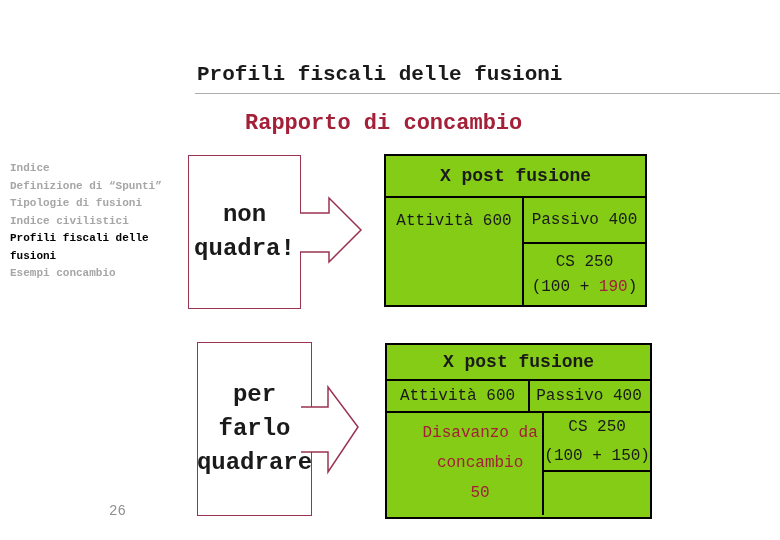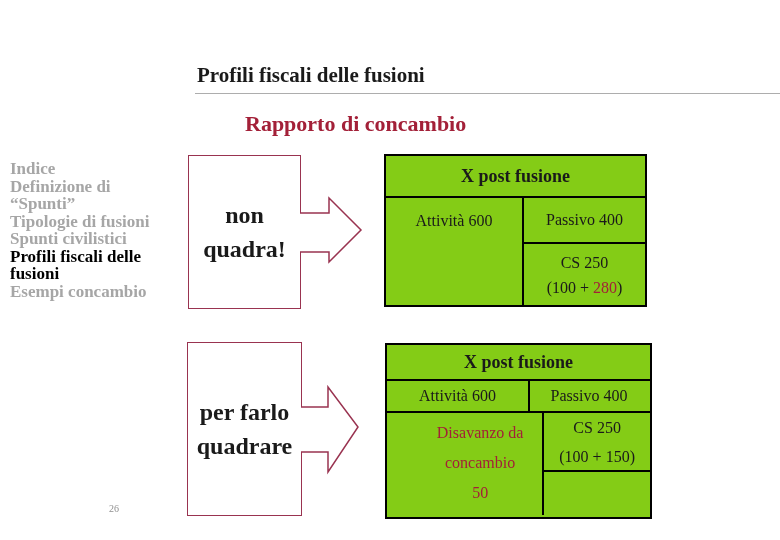--- a/index.html
+++ b/index.html
@@ -1,36 +1,36 @@
 <!DOCTYPE html>
 <html><head>
 <meta charset="utf-8">
 <style>
   html,body{margin:0;padding:0;background:#fff;}
   .slide{
     position:relative;width:780px;height:540px;background:#ffffff;overflow:hidden;
-    font-family:Liberation Serif, serif;
+    font-family:Liberation Mono, monospace;
     border-radius:12px;
     --accent-maroon:#993350;--accent-red:#A32038;--sidebar-gray:#A6A6A6;
     --rule-gray:#ADADAD;--ink:#1a1a1a;
   }
   .abs{position:absolute;}
   
   .page-title{left:197px;top:63px;font-size:21px;font-weight:bold;color:var(--ink);letter-spacing:0px;}
   .title-rule{left:195px;top:93px;width:585px;height:1px;background:var(--rule-gray);}
   .page-subtitle{left:245px;top:111px;font-size:22px;font-weight:bold;color:var(--accent-red);}
   
-  .sidebar{left:10px;top:160px;width:170px;font-size:17px;font-weight:bold;color:var(--sidebar-gray);line-height:17.5px;}
+  .sidebar{left:10px;top:160px;width:170px;font-size:11px;font-weight:bold;color:var(--sidebar-gray);line-height:17.5px;}
   .sidebar .item.active{color:#000;}
   
   .callout{border:1.5px solid var(--accent-maroon);background:#fff;display:flex;flex-direction:column;
     align-items:center;justify-content:center;text-align:center;
     font-size:24px;font-weight:bold;color:var(--ink);line-height:34px;}
   .callout1{left:188px;top:155px;width:111px;height:152px;}
-  .callout2{left:187px;top:342px;width:113px;height:172px;}
+  .callout2{left:197px;top:342px;width:113px;height:172px;}
   .arrow-svg{overflow:visible;}
   
   .btable{border:2px solid #000;background:#84cc16;color:var(--ink);}
   .btable .hdr{border-bottom:2px solid #000;display:flex;align-items:center;justify-content:center;
     font-size:18px;font-weight:bold;}
   .btable .body{display:flex;}
   .cell{box-sizing:border-box;font-size:16px;text-align:center;}
   .table1{left:384px;top:154px;width:263px;height:153px;box-sizing:border-box;}
   .table1 .hdr{height:40px;}
   .table1 .body{height:107px;}
@@ -44,56 +44,56 @@
   .t2-row1{height:30px;border-bottom:2px solid #000;display:flex;}
   .t2-row1 .cell{display:flex;align-items:center;justify-content:center;}
   .t2-a{width:141px;}
   .t2-b{width:120px;border-left:2px solid #000;}
   .table2 .body{height:102px;}
   .t2-left{width:141px;padding-top:5px;line-height:30px;font-size:16px;margin-left:31px;}
   .t2-right{width:120px;border-left:2px solid #000;display:flex;flex-direction:column;}
   .t2-cs{height:59px;border-bottom:2px solid #000;display:flex;flex-direction:column;
     align-items:center;justify-content:center;line-height:29px;}
   .t2-empty{flex:1;}
-  .page-number{left:109px;top:503px;font-size:10px;color:#8f8f8f;}
+  .page-number{left:109px;top:503px;font-size:14px;color:#8f8f8f;}
 </style>
 </head>
 <body>
 
 <div class="slide" style="--accent-maroon: #993350; --accent-red: #A32038; --sidebar-gray: #A6A6A6; --rule-gray: #ADADAD;">
 
   <div class="abs page-title">Profili fiscali delle fusioni</div>
   <div class="abs title-rule"></div>
   <div class="abs page-subtitle">Rapporto di concambio</div>
 
   <div class="abs sidebar">
     <div class="item">Indice</div>
     <div class="item">Definizione di “Spunti”</div>
     <div class="item">Tipologie di fusioni</div>
-    <div class="item">Spunti civilistici</div>
+    <div class="item">Indice civilistici</div>
     <div class="item active">Profili fiscali delle fusioni</div>
     <div class="item">Esempi concambio</div>
   </div>
 
   <div class="abs callout callout1">
     <span>non</span>
     <span>quadra!</span>
   </div>
   <svg class="abs arrow-svg" style="left:296px;top:194px;" width="70" height="72" viewBox="0 0 70 72">
     <path d="M 4 19 H 33 V 4 L 65 36 L 33 68 V 58 H 4" fill="#ffffff" stroke="#993350" stroke-width="1.5"></path>
   </svg>
   <div class="abs btable table1">
     <div class="hdr">X post fusione</div>
     <div class="body">
       <div class="cell t1-left">Attività 600</div>
       <div class="t1-right">
         <div class="cell t1-passivo">Passivo 400</div>
         <div class="cell t1-cs">
           <span>CS 250</span>
-          <span><span>(100 + </span><span class="red">280</span><span>)</span></span>
+          <span><span>(100 + </span><span class="red">190</span><span>)</span></span>
         </div>
       </div>
     </div>
   </div>
 
   <div class="abs callout callout2">
     <span>per farlo</span>
     <span>quadrare</span>
   </div>
   <svg class="abs arrow-svg" style="left:297px;top:383px;" width="66" height="94" viewBox="0 0 66 94">

